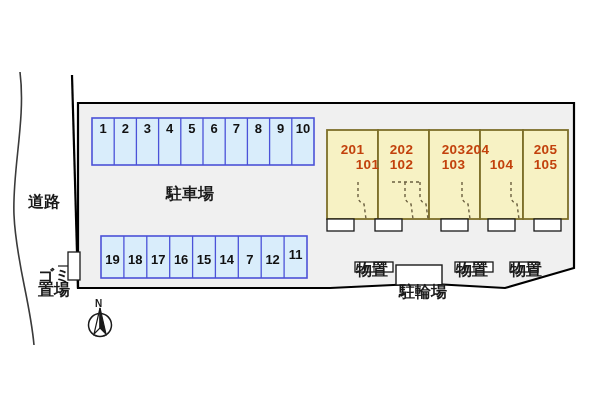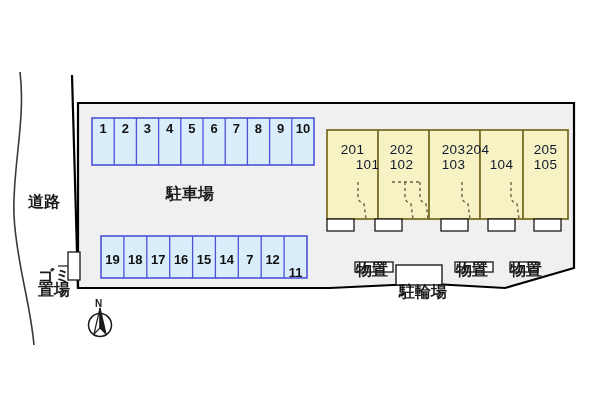--- a/index.html
+++ b/index.html
@@ -31,22 +31,22 @@
     pointer-events: none;
   }
   .stall-num {
     font-size: 13px;
     font-weight: bold;
     color: #111111;
     text-align: center;
   }
   .unit-num {
     font-size: 13.5px;
-    font-weight: normal;
-    color: #0f172a;
+    font-weight: bold;
+    color: #c2410c;
     text-align: center;
     letter-spacing: 0.3px;
   }
   .jp {
     font-family: "DejaVu Sans", "Liberation Sans", sans-serif;
   }
   .big-jp { font-size: 16px; }
   .mid-jp { font-size: 16px; margin-top: 16px; }
 </style>
 </head>
@@ -173,21 +173,21 @@
   <div class="lbl stall-num" style="left:291.8px; top:122px; width:22.2px;">10</div>
 
   <div class="lbl stall-num" style="left:101px;   top:253px; width:22.9px;">19</div>
   <div class="lbl stall-num" style="left:123.9px; top:253px; width:22.9px;">18</div>
   <div class="lbl stall-num" style="left:146.8px; top:253px; width:22.9px;">17</div>
   <div class="lbl stall-num" style="left:169.7px; top:253px; width:22.9px;">16</div>
   <div class="lbl stall-num" style="left:192.6px; top:253px; width:22.9px;">15</div>
   <div class="lbl stall-num" style="left:215.4px; top:253px; width:22.9px;">14</div>
   <div class="lbl stall-num" style="left:238.3px; top:253px; width:22.9px;">7</div>
   <div class="lbl stall-num" style="left:261.2px; top:253px; width:22.9px;">12</div>
-  <div class="lbl stall-num" style="left:284.1px; top:266px; width:22.9px;">11</div>
+  <div class="lbl stall-num" style="left:284.1px; top:248px; width:22.9px;">11</div>
 
   <div class="lbl unit-num" style="left:327px; top:143px; width:51px;">201</div>
   <div class="lbl unit-num" style="left:327px; top:158px; width:51px;padding-left:15px;">101</div>
 
   <div class="lbl unit-num" style="left:376px; top:143px; width:51px;">202</div>
   <div class="lbl unit-num" style="left:376px; top:158px; width:51px;">102</div>
 
   <div class="lbl unit-num" style="left:428px; top:143px; width:51px;">203</div>
   <div class="lbl unit-num" style="left:428px; top:158px; width:51px;">103</div>
 

